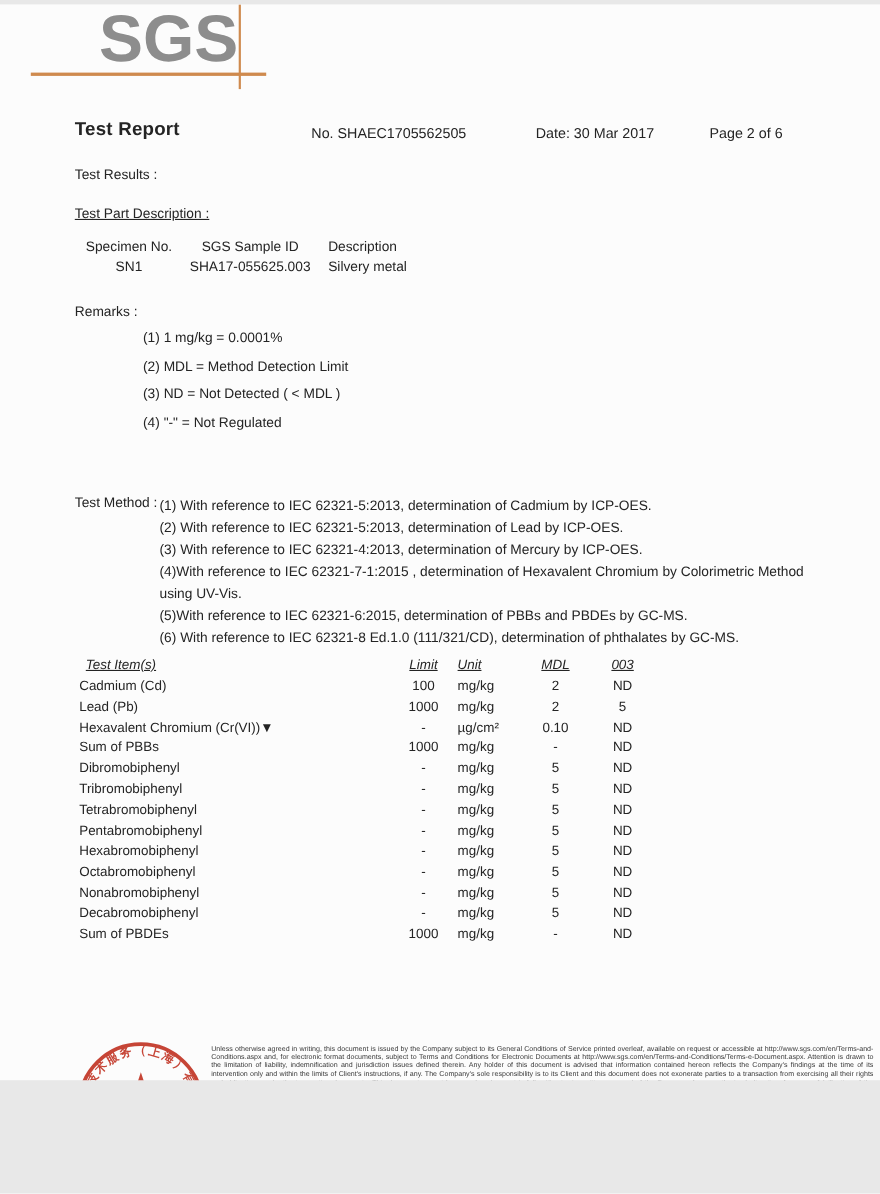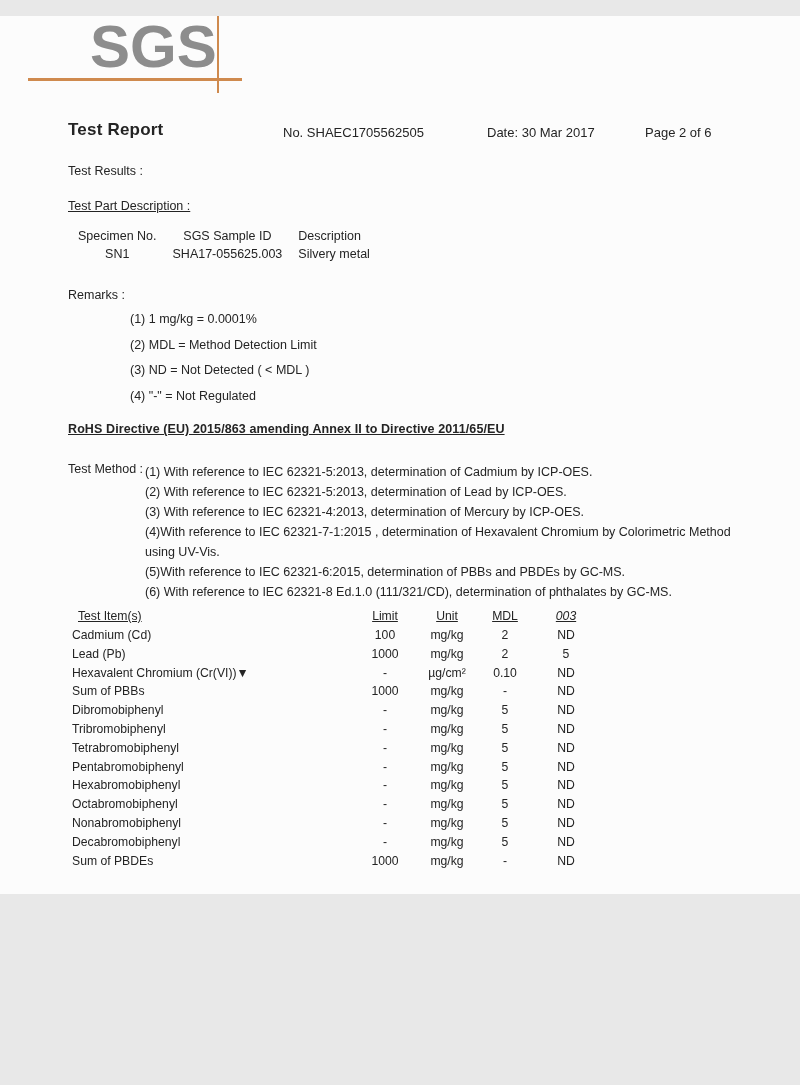--- a/index.html
+++ b/index.html
@@ -1,18 +1,18 @@
 <!DOCTYPE html>
 <html><head>
 <meta charset="utf-8">
 <style>
   * { margin:0; padding:0; box-sizing:border-box; }
   body { background:#e8e8e8; font-family:"Liberation Sans","DejaVu Sans",sans-serif; }
-  #canvas { position:relative; width:800px; height:878px; background:#fcfcfc; overflow:hidden;
-            color:#242424; margin:16px auto; }
+  #canvas { position:relative; width:800px; height:978px; background:#fcfcfc; overflow:hidden;
+            color:#242424; margin:4px auto; }
   .abs { position:absolute; }
 
   
   .logo-wrap  { left:28px; top:2px; width:216px; height:80px; }
   .logo-text  { position:absolute; left:62px; top:-6px; font-size:60px; font-weight:bold;
                 color:#8d8d8d; letter-spacing:0px; font-family:"Liberation Sans",sans-serif; }
   .logo-hline { position:absolute; left:0; top:60px; width:214px; height:3px; background:#cf8a4e; }
   .logo-vline { position:absolute; left:189px; top:-2px; width:2px; height:77px; background:#cf8a4e; }
 
   
@@ -40,25 +40,25 @@
                   text-decoration:underline; letter-spacing:.1px; }
 
   
   .tm-label { left:68px; top:446px; font-size:12.5px; }
   .tm-list  { left:145px; top:446px; width:614px; font-size:12.5px; line-height:20px;
               list-style:none; }
 
   
   .results-table { left:72px; top:591px; border-collapse:collapse; font-size:12.2px; }
   .results-table th { font-weight:normal; text-decoration:underline; height:19px;
-                      line-height:19px; vertical-align:middle; }
+                      line-height:19px; vertical-align:middle;font-style:italic; }
   .results-table td { height:18.8px; line-height:18.8px; vertical-align:middle; }
   .col-item  { width:282px; text-align:left; }
   .col-limit { width:62px;  text-align:center; }
-  .col-unit  { width:62px;  text-align:center; }
+  .col-unit  { width:62px;  text-align:left; }
   .col-mdl   { width:54px;  text-align:center; }
   .col-res   { width:68px;  text-align:center; }
   th.col-item { padding-left:6px; }
   th.col-res  { font-style:italic; }
 
   
   .stamp      { left:66px; top:942px; width:124px; height:118px; opacity:.95; }
   .stamp-sub  { left:56px; top:1040px; width:180px; font-size:6.5px; line-height:8.5px;
                 color:#a89384; }
   .legal      { left:192px; top:946px; width:602px; font-size:6.45px; line-height:7.7px;
@@ -119,21 +119,20 @@
 
       <div class="remark">(1) 1 mg/kg = 0.0001%</div>
 
       <div class="remark">(2) MDL = Method Detection Limit</div>
 
       <div class="remark">(3) ND = Not Detected ( &lt; MDL )</div>
 
       <div class="remark">(4) "-" = Not Regulated</div>
     </div>
 
-  <div class="abs rohs-heading">RoHS Directive (EU) 2015/863 amending Annex II to Directive 2011/65/EU</div>
 
   <div class="abs tm-label">Test Method :</div>
   <ul class="abs tm-list">
 
       <li>(1) With reference to IEC 62321-5:2013, determination of Cadmium by ICP-OES.</li>
 
       <li>(2) With reference to IEC 62321-5:2013, determination of Lead by ICP-OES.</li>
 
       <li>(3) With reference to IEC 62321-4:2013, determination of Mercury by ICP-OES.</li>
 

